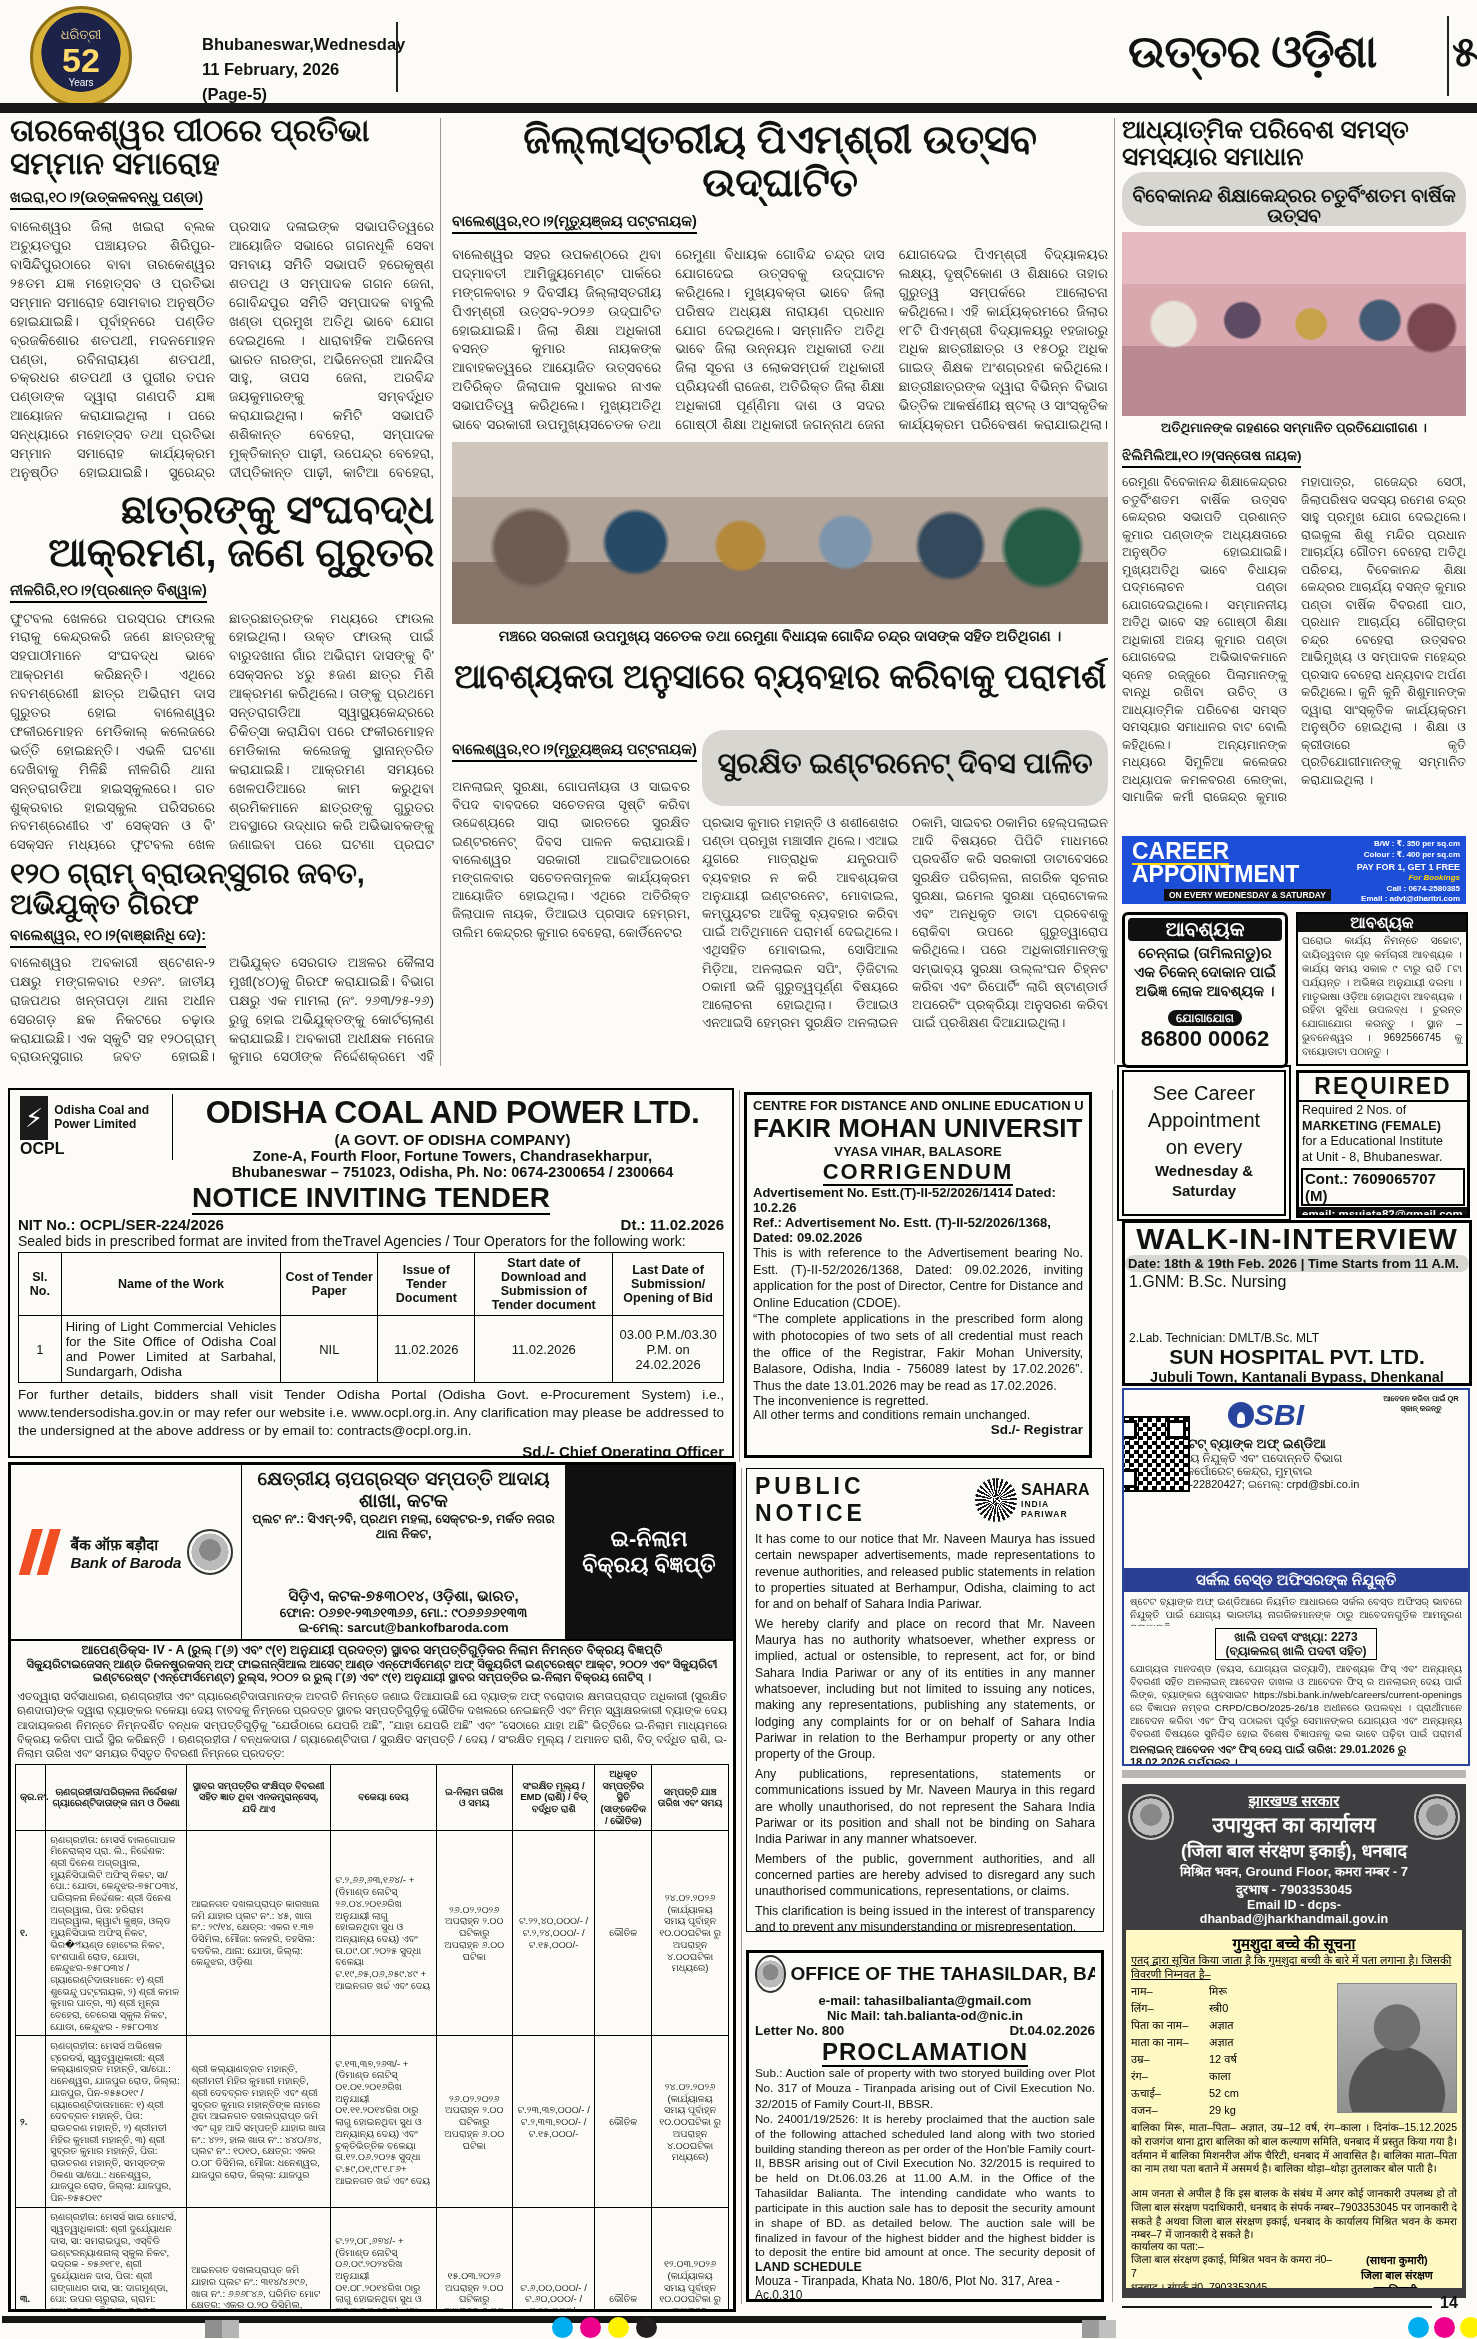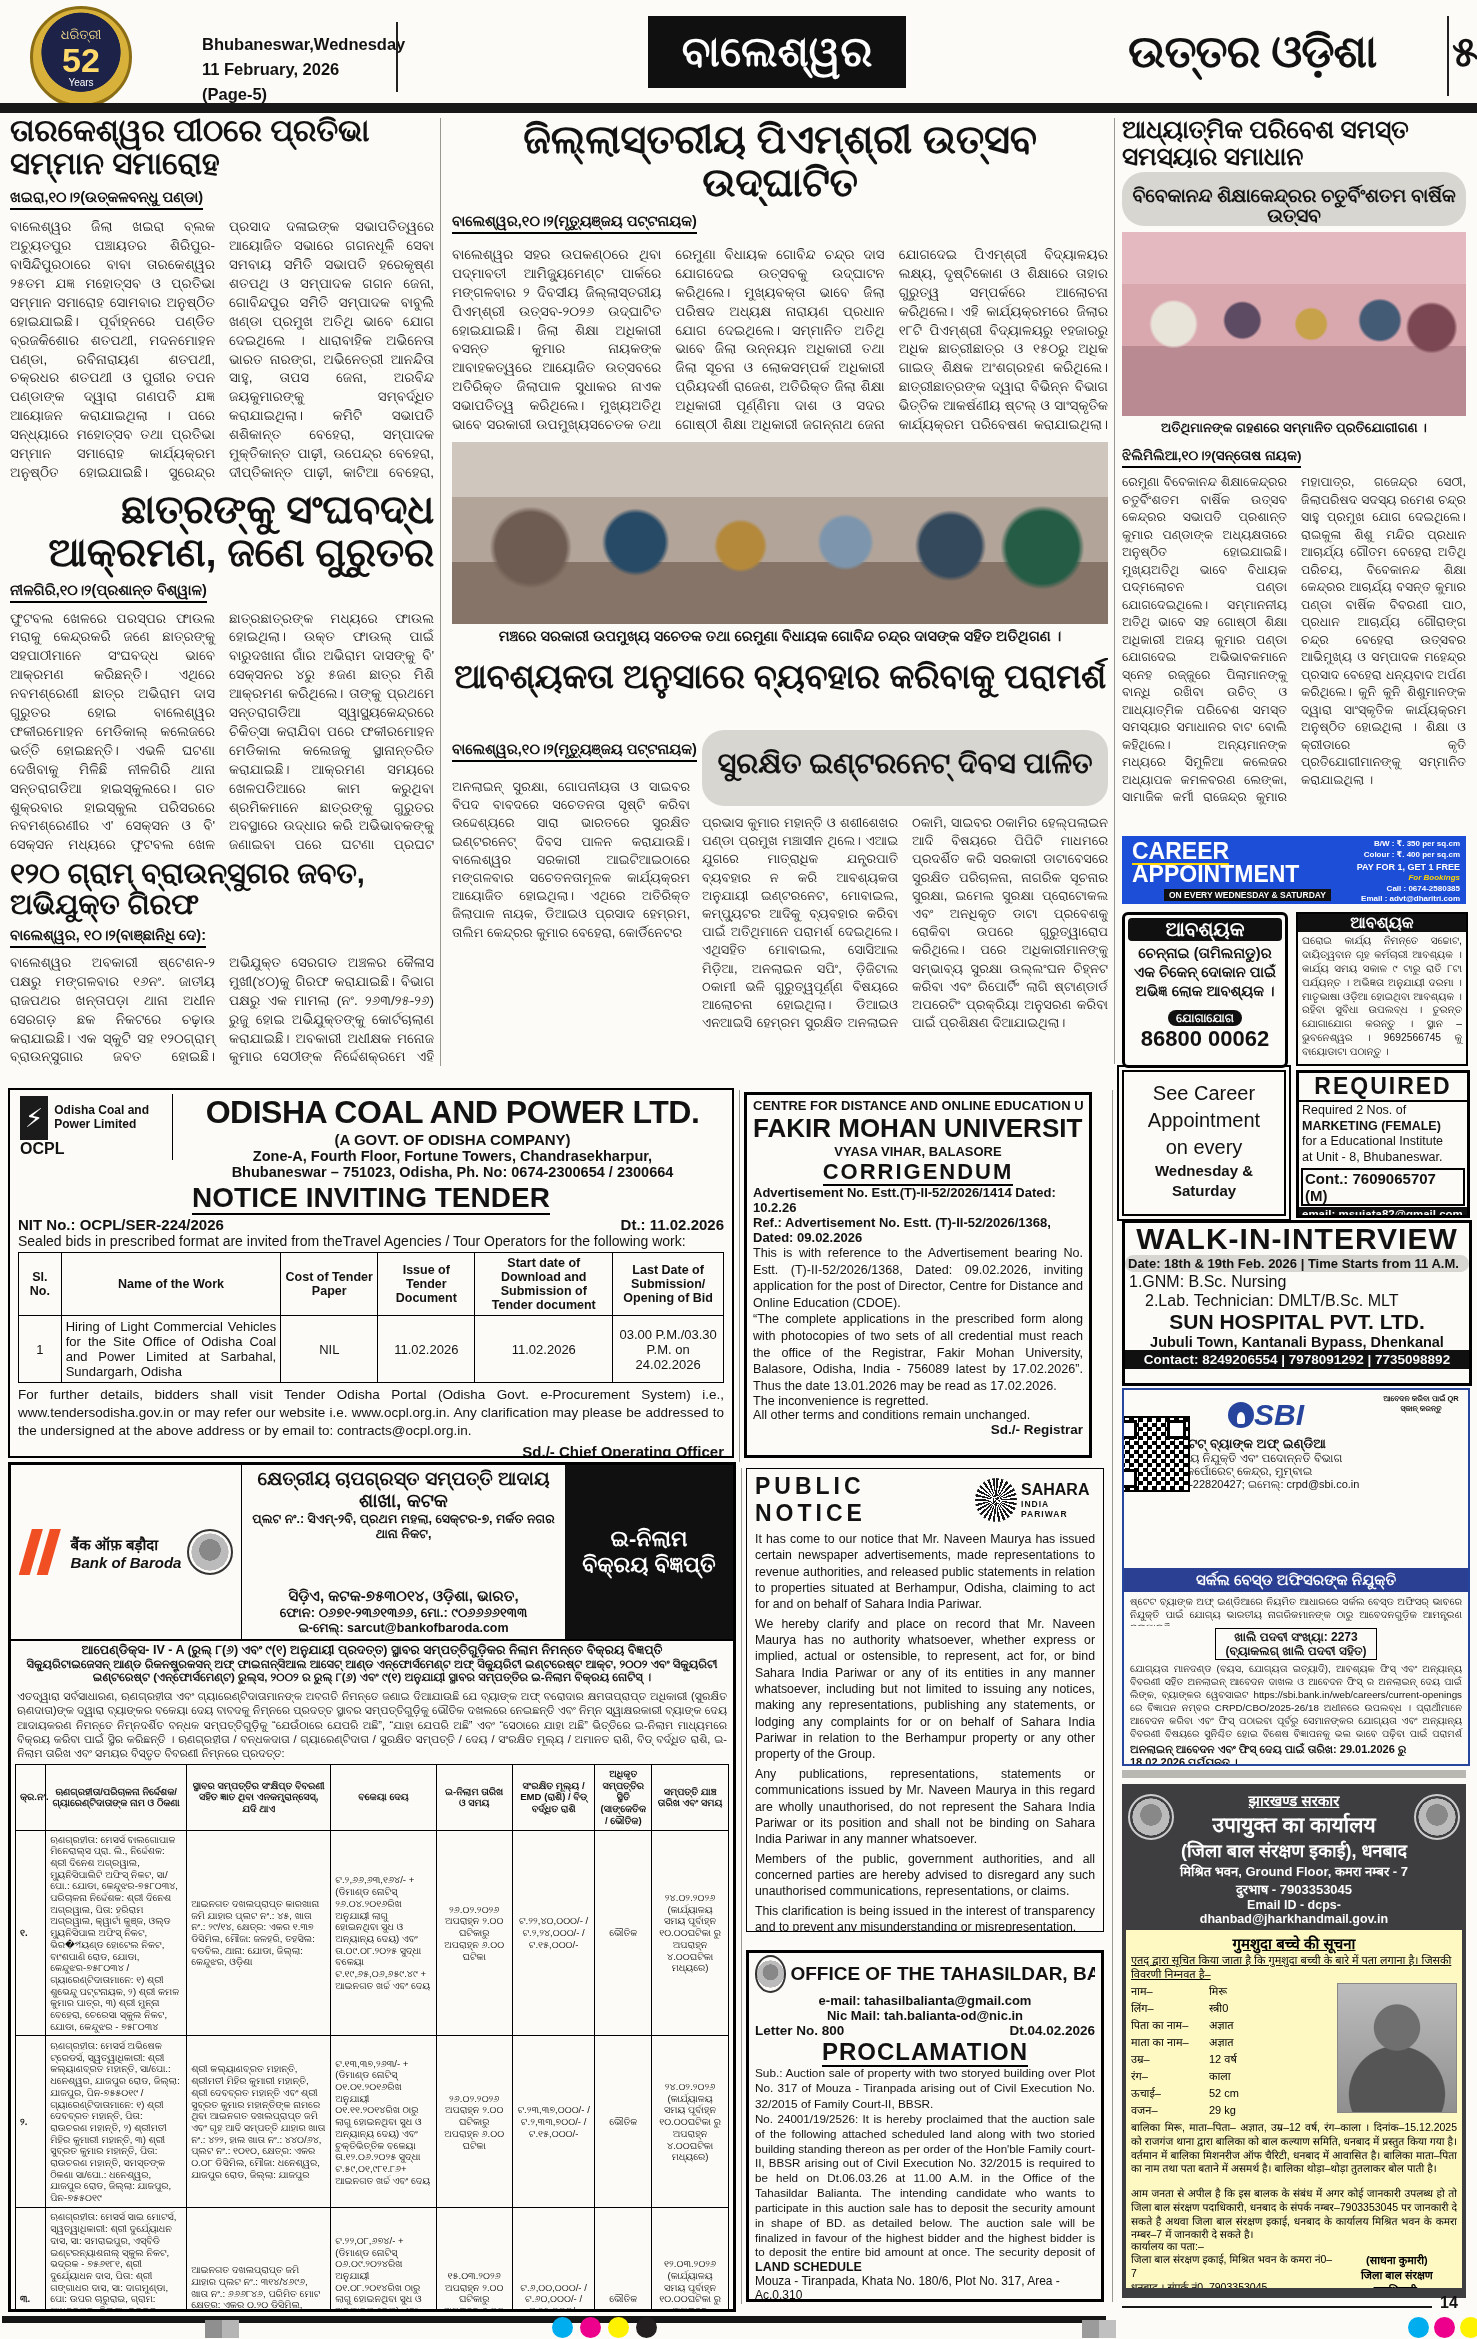--- a/index.html
+++ b/index.html
@@ -70,21 +70,20 @@
   <div class="abs dhlogo" style="left:30px;top:6px;">
     <span style="font-size:13px;">ଧରିତ୍ରୀ</span>
     <span class="xb" style="font-size:34px;color:#ffd96a;line-height:1;">52</span>
     <span style="font-size:10px;color:#fff;">Years</span>
   </div>
   <div class="abs b" style="left:202px;top:32px;width:190px;font-size:16.5px;line-height:1.5;">
     <div>Bhubaneswar,Wednesday</div>
     <div>11 February, 2026 (Page-5)</div>
   </div>
   <div class="abs" style="left:396px;top:22px;height:70px;width:2px;background:#222;"></div>
-  <div class="abs blackbox ctr" style="left:648px;top:16px;width:258px;height:72px;line-height:72px;font-size:42px;font-weight:800;">ବାଲେଶ୍ୱର</div>
   <div class="abs xb" style="left:1128px;top:26px;width:310px;font-size:45px;letter-spacing:-1px;">ଉତ୍ତର ଓଡ଼ିଶା</div>
   <div class="abs" style="left:1447px;top:16px;height:80px;width:2px;background:#222;"></div>
   <div class="abs xb" style="left:1452px;top:28px;font-size:42px;">୫</div>
   <div class="abs hdr-bar" style="left:0;top:103px;width:1477px;height:10px;"></div>
 
   <div class="abs vrule" style="left:440px;top:118px;height:948px;"></div>
   <div class="abs vrule" style="left:1114px;top:118px;height:946px;"></div>
   <div class="abs vrule" style="left:739px;top:1090px;height:372px;"></div>
   <div class="abs vrule" style="left:741px;top:1468px;height:836px;"></div>
   <div class="abs vrule" style="left:1112px;top:1090px;height:1212px;"></div>
@@ -172,21 +171,21 @@
       <div>at Unit - 8, Bhubaneswar.</div>
     </div>
     <div class="xb clip" style="font-size:15px;border:2px solid #000;margin:1px 2px;padding:0 2px;">Cont.: 7609065707 (M)</div>
     <div class="blackbox b clip" style="font-size:11.5px;padding:1px 3px;">email: msujata82@gmail.com</div>
   </div>
 
   <div class="abs border3 clip" style="left:1122px;top:1220px;width:344px;height:160px;">
     <div class="xb ctr" style="font-size:30px;letter-spacing:1px;line-height:1.05;">WALK-IN-INTERVIEW</div>
     <div class="graybox b clip" style="font-size:13px;padding:1px 3px;">Date: 18th &amp; 19th Feb. 2026 | Time Starts from 11 A.M.</div>
     <div style="font-size:16px;padding:1px 4px;">1.GNM: B.Sc. Nursing</div>
-    <div style="font-size:16px;padding:0 20px;">2.Lab. Technician: DMLT/B.Sc. MLT</div>
+    <div style="font-size:12px;padding:0 4px;margin-top:39px;">2.Lab. Technician: DMLT/B.Sc. MLT</div>
     <div class="xb ctr" style="font-size:21px;">SUN HOSPITAL PVT. LTD.</div>
     <div class="b ctr" style="font-size:14.5px;">Jubuli Town, Kantanali Bypass, Dhenkanal</div>
     <div class="blackbox b ctr clip" style="font-size:13.5px;padding:2px 0;">Contact: 8249206554 | 7978091292 | 7735098892</div>
   </div>
 
   <div class="abs clip" style="left:1122px;top:1388px;width:344px;height:374px;border:2.5px solid #27459c;">
     <div class="abs" style="left:104px;top:8px;">
       <span class="sbicircle"></span><span class="xb it" style="color:#27459c;font-size:30px;vertical-align:middle;">SBI</span>
     </div>
     <div class="abs ctr" style="left:0;top:46px;width:250px;">

